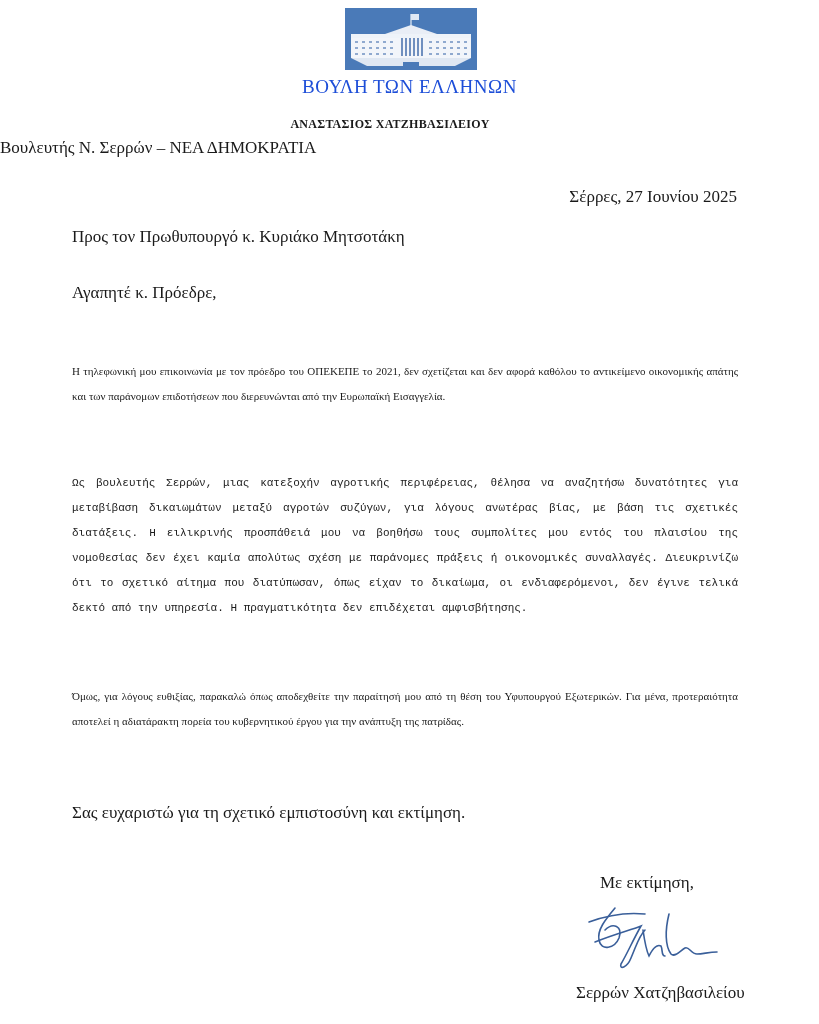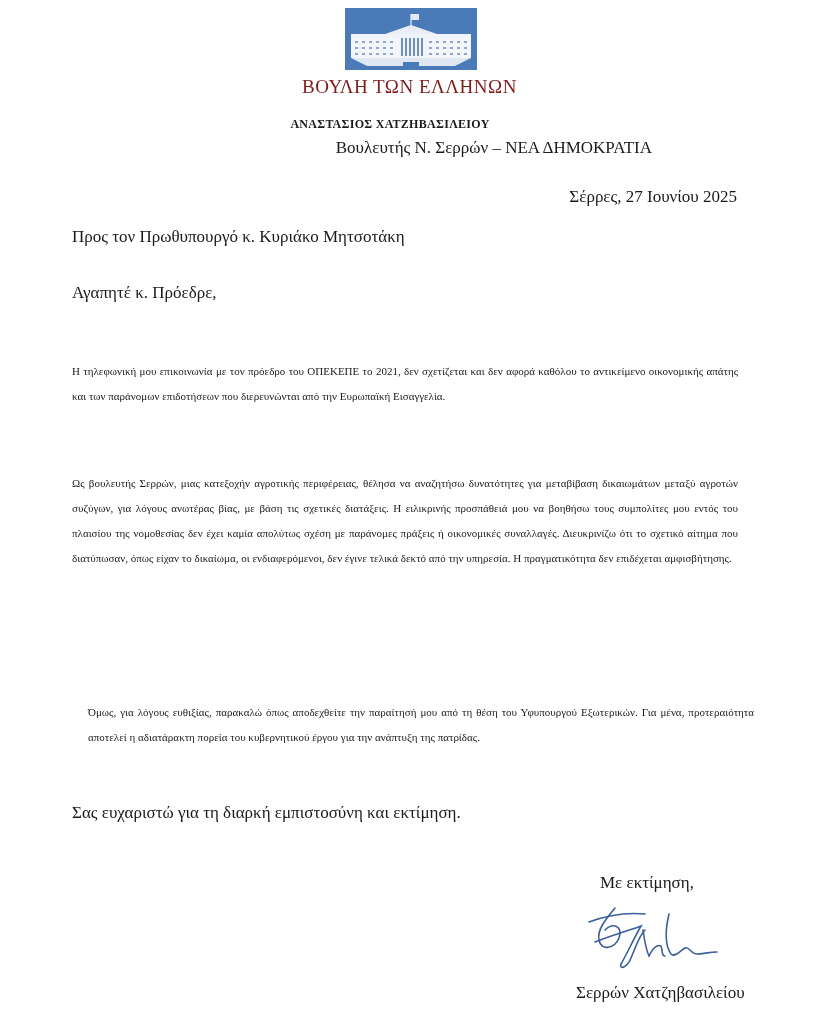--- a/index.html
+++ b/index.html
@@ -1,31 +1,31 @@
 <!DOCTYPE html>
 <html><head>
 <meta charset="utf-8">
 <style>
   html, body { margin: 0; padding: 0; background: #ffffff; }
   body { width: 819px; height: 1024px; position: relative; overflow: hidden;
          font-family: "Liberation Serif", "DejaVu Serif", serif; color: #1a1a1a; }
   .logo { position: absolute; left: 345px; top: 8px; width: 132px; height: 62px; }
   .org-name { position: absolute; left: 0; width: 819px; top: 76px; text-align: center;
-              font-size: 19px; letter-spacing: 0.5px; color: #7f1d1d; }
+              font-size: 19px; letter-spacing: 0.5px; color: #1d4ed8; }
   .mp-name { position: absolute; left: 0; width: 780px; top: 117px; text-align: center;
              font-size: 12px; font-weight: bold; letter-spacing: 0.3px; }
-  .mp-role { position: absolute; left: 0; width: 652px; top: 138px; text-align: right;
+  .mp-role { position: absolute; left: 0; width: 652px; top: 138px; text-align: left;
              font-size: 17px; }
   .date { position: absolute; right: 82px; top: 187px; font-size: 17px; }
   .recipient { position: absolute; left: 72px; top: 227px; font-size: 17px; }
   .salutation { position: absolute; left: 72px; top: 283px; font-size: 17px; }
   .para { position: absolute; left: 72px; width: 666px; font-size: 11px; line-height: 25px;
           text-align: justify; }
   .p1 { top: 359px; }
-  .p2 { top: 471px; }
+  .p2 { top: 471px; font-family: Liberation Mono, monospace; }
   .p3 { top: 684px; }
   .thanks { position: absolute; left: 72px; top: 803px; font-size: 17px; }
   .closing { position: absolute; left: 600px; top: 873px; font-size: 17px; }
   .signature { position: absolute; left: 585px; top: 900px; width: 135px; height: 80px; }
   .signer { position: absolute; left: 576px; top: 983px; font-size: 17px; }
 </style>
 </head>
 <body>
 
 <div>
@@ -93,22 +93,22 @@
   <div class="mp-name">ΑΝΑΣΤΑΣΙΟΣ ΧΑΤΖΗΒΑΣΙΛΕΙΟΥ</div>
   <div class="mp-role">Βουλευτής Ν. Σερρών – ΝΕΑ ΔΗΜΟΚΡΑΤΙΑ</div>
 </div>
 
 <div>
   <div class="date">Σέρρες, 27 Ιουνίου 2025</div>
   <div class="recipient">Προς τον Πρωθυπουργό κ. Κυριάκο Μητσοτάκη</div>
   <div class="salutation">Αγαπητέ κ. Πρόεδρε,</div>
   <p class="para p1" style="margin:0">Η τηλεφωνική μου επικοινωνία με τον πρόεδρο του ΟΠΕΚΕΠΕ το 2021, δεν σχετίζεται και δεν αφορά καθόλου το αντικείμενο οικονομικής απάτης και των παράνομων επιδοτήσεων που διερευνώνται από την Ευρωπαϊκή Εισαγγελία.</p>
   <p class="para p2" style="margin:0">Ως βουλευτής Σερρών, μιας κατεξοχήν αγροτικής περιφέρειας, θέλησα να αναζητήσω δυνατότητες για μεταβίβαση δικαιωμάτων μεταξύ αγροτών συζύγων, για λόγους ανωτέρας βίας, με βάση τις σχετικές διατάξεις. Η ειλικρινής προσπάθειά μου να βοηθήσω τους συμπολίτες μου εντός του πλαισίου της νομοθεσίας δεν έχει καμία απολύτως σχέση με παράνομες πράξεις ή οικονομικές συναλλαγές. Διευκρινίζω ότι το σχετικό αίτημα που διατύπωσαν, όπως είχαν το δικαίωμα, οι ενδιαφερόμενοι, δεν έγινε τελικά δεκτό από την υπηρεσία. Η πραγματικότητα δεν επιδέχεται αμφισβήτησης.</p>
-  <p class="para p3" style="margin:16px">Όμως, για λόγους ευθιξίας, παρακαλώ όπως αποδεχθείτε την παραίτησή μου από τη θέση του Υφυπουργού Εξωτερικών. Για μένα, προτεραιότητα αποτελεί η αδιατάρακτη πορεία του κυβερνητικού έργου για την ανάπτυξη της πατρίδας.</p>
-  <div class="thanks">Σας ευχαριστώ για τη διαρκή εμπιστοσύνη και εκτίμηση.</div>
+  <p class="para p3" style="margin:0">Όμως, για λόγους ευθιξίας, παρακαλώ όπως αποδεχθείτε την παραίτησή μου από τη θέση του Υφυπουργού Εξωτερικών. Για μένα, προτεραιότητα αποτελεί η αδιατάρακτη πορεία του κυβερνητικού έργου για την ανάπτυξη της πατρίδας.</p>
+  <div class="thanks">Σας ευχαριστώ για τη σχετικό εμπιστοσύνη και εκτίμηση.</div>
   <div class="closing">Με εκτίμηση,</div>
   <svg class="signature" viewBox="0 0 135 80">
     <g fill="none" stroke="#3a5f9a" stroke-width="1.6" stroke-linecap="round">
       <path d="M30,8 C20,20 12,30 14,40 C16,52 30,48 34,38 C38,26 28,22 20,30"></path>
       <path d="M4,22 C20,16 40,12 60,14"></path>
       <path d="M10,42 C30,34 46,30 56,26 C48,40 42,54 36,64 C34,70 42,68 46,58 C52,44 54,36 60,30"></path>
       <path d="M58,30 C60,44 62,52 64,56 C68,48 72,44 76,46 C78,50 76,56 80,56"></path>
       <path d="M84,14 C80,30 80,46 86,54 C90,58 96,50 100,48 C104,46 106,54 112,54 C118,54 124,52 132,52"></path>
     </g>
   </svg>

